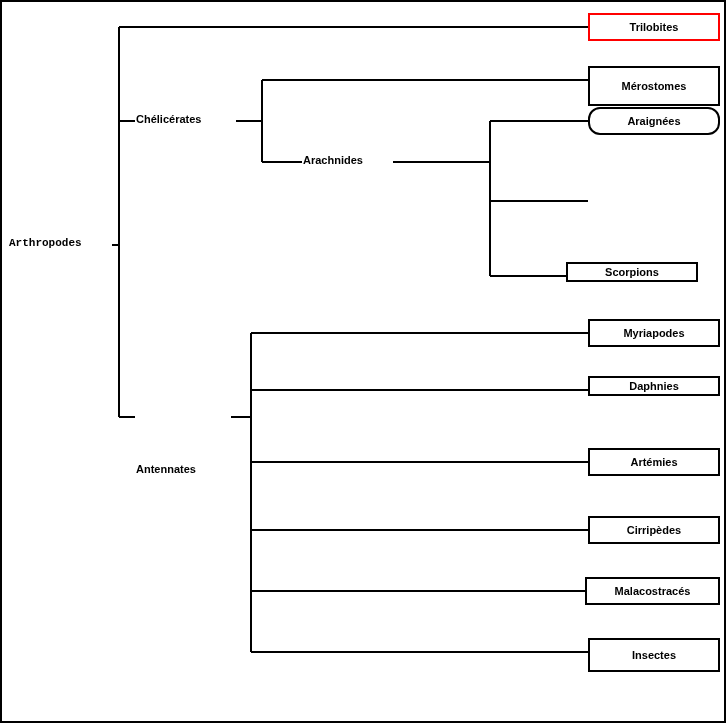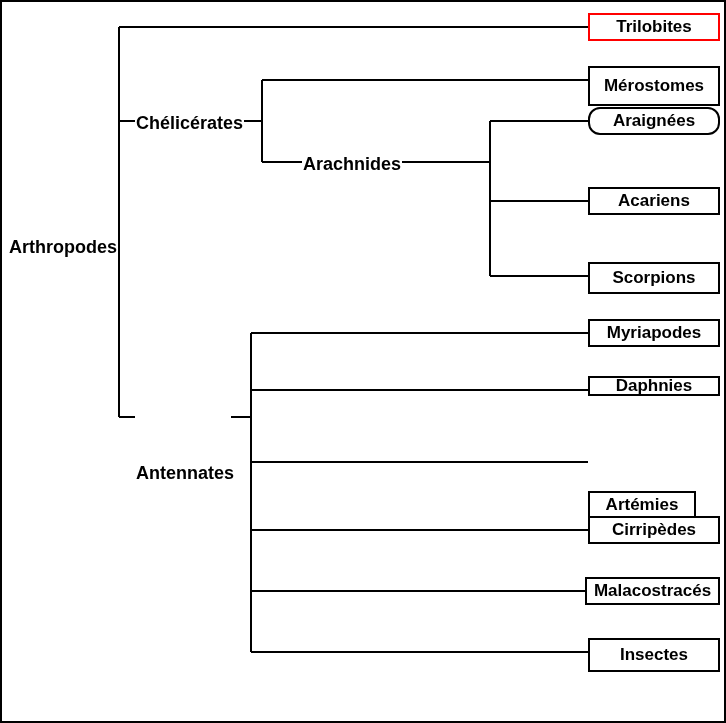--- a/index.html
+++ b/index.html
@@ -23,38 +23,38 @@
     position: absolute;
     left: 0;
     top: 0;
     width: 726px;
     height: 723px;
     display: block;
   }
   .node-label {
     position: absolute;
     font-family: "Liberation Sans", sans-serif;
-    font-size: 18px;
+    font-size: 11px;
     font-weight: bold;
     color: #000000;
     white-space: nowrap;
     line-height: 1;
     background: #ffffff;
     padding: 0 1px;
   }
   .taxon-box {
     position: absolute;
     box-sizing: border-box;
     background: #ffffff;
     border: 2px solid #000000;
     display: flex;
     align-items: center;
     justify-content: center;
     font-family: "Liberation Sans", sans-serif;
-    font-size: 17px;
+    font-size: 11px;
     font-weight: bold;
     color: #000000;
     white-space: nowrap;
   }
   .taxon-box.highlight {
     border-color: #ff0000;
   }
 </style>
 </head>
 <body>
@@ -96,43 +96,42 @@
 
       <line x1="249" y1="331" x2="586" y2="331"></line>
       <line x1="249" y1="388" x2="586" y2="388"></line>
       <line x1="249" y1="460" x2="586" y2="460"></line>
       <line x1="249" y1="528" x2="586" y2="528"></line>
       <line x1="249" y1="589" x2="583" y2="589"></line>
       <line x1="249" y1="650" x2="586" y2="650"></line>
     </g>
   </svg>
 
-  <div class="node-label" style="left:6px; top:236px;">Arthropodes</div>
+  <div class="node-label" style="left:6px; top:236px;font-family:Liberation Mono, monospace;">Arthropodes</div>
 
   <div class="node-label" style="left:133px; top:112px;">Chélicérates</div>
 
   <div class="node-label" style="left:300px; top:153px;text-align:right;">Arachnides</div>
 
   <div class="node-label" style="left:133px; top:430px;margin-top:32px;">Antennates</div>
 
   <div class="taxon-box highlight" style="left: 586px; top: 11px; width: 132px; height: 28px; border-color: rgb(255, 0, 0);">Trilobites</div>
 
   <div class="taxon-box" style="left:586px; top:64px; width:132px; height:40px;">Mérostomes</div>
 
   <div class="taxon-box" style="left:586px; top:105px; width:132px; height:28px;border-radius:12px;">Araignées</div>
 
-  <div class="taxon-box" style="left:586px; top:185px; width:132px; height:28px;">Acariens</div>
 
-  <div class="taxon-box" style="left:586px; top:260px; width:132px; height:32px;">Scorpions</div>
+  <div class="taxon-box" style="left:564px; top:260px; width:132px; height:20px;">Scorpions</div>
 
   <div class="taxon-box" style="left:586px; top:317px; width:132px; height:28px;">Myriapodes</div>
 
   <div class="taxon-box" style="left:586px; top:374px; width:132px; height:20px;">Daphnies</div>
 
-  <div class="taxon-box" style="left:586px; top:446px; width:108px; height:28px;margin-top:43px;">Artémies</div>
+  <div class="taxon-box" style="left:586px; top:446px; width:132px; height:28px;">Artémies</div>
 
   <div class="taxon-box" style="left:586px; top:514px; width:132px; height:28px;">Cirripèdes</div>
 
   <div class="taxon-box" style="left:583px; top:575px; width:135px; height:28px;">Malacostracés</div>
 
   <div class="taxon-box" style="left:586px; top:636px; width:132px; height:34px;">Insectes</div>
 
 </div>
 
 </body></html>

